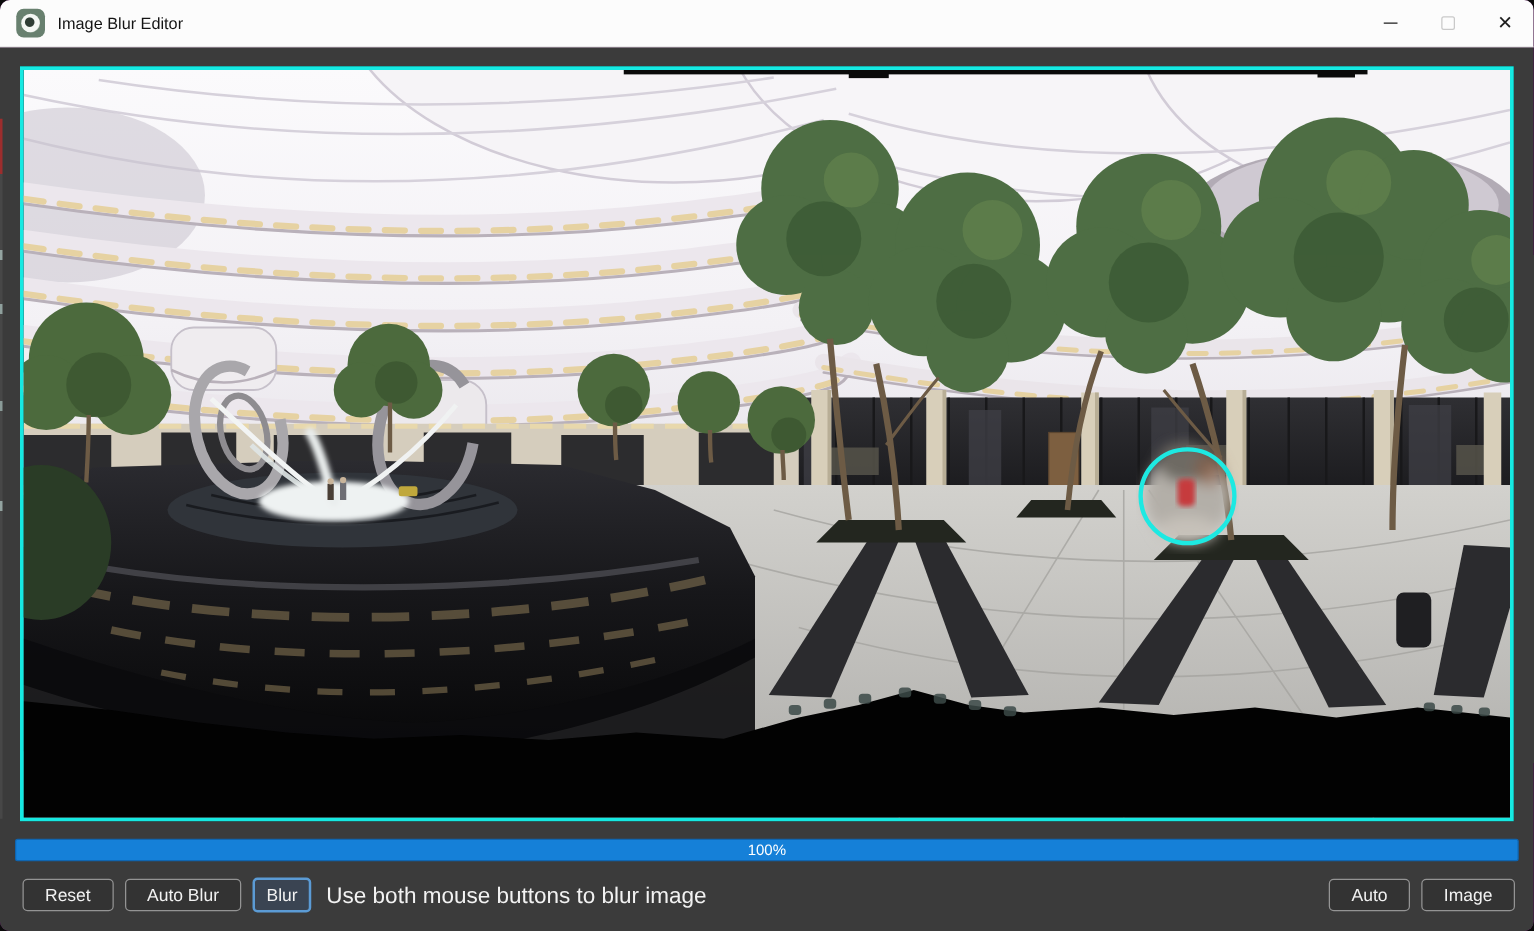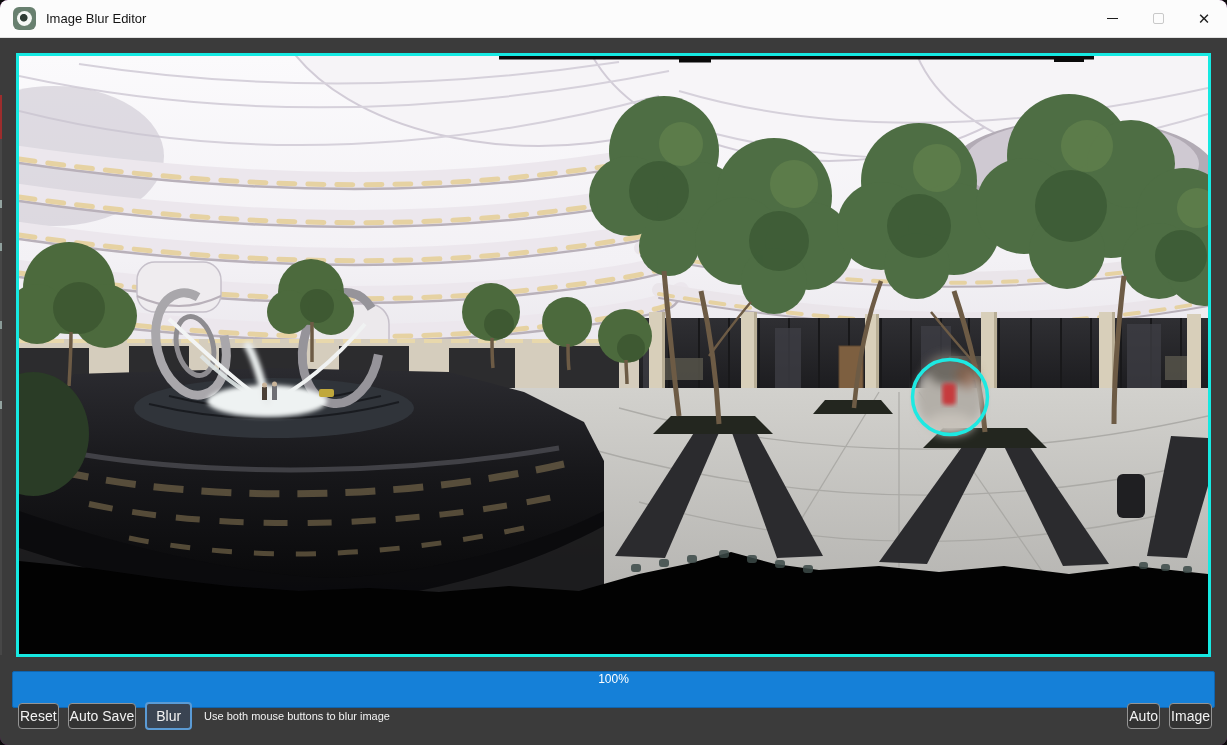--- a/index.html
+++ b/index.html
@@ -40,37 +40,37 @@
       #474747 113px 148px,#8fa09d 148px 156px,#474747 156px 226px,#8a9b98 226px 234px,
       #474747 234px 306px,#93a3a0 306px 314px,#474747 314px 100%);
   }
   .canvas-frame{
     position:absolute;left:16px;top:15px;width:1195px;height:604px;
     border:3px solid var(--cyan);background:#000;
   }
   .canvas-frame svg{display:block;width:100%;height:100%;}
   
   .progress{
-    position:absolute;left:12px;right:12px;top:633px;height:37px;
+    position:absolute;left:12px;right:12px;top:633px;height:18px;
     background:var(--progress);border:1px solid #0f65b0;border-radius:2px;
-    display:flex;align-items:flex-start;justify-content:center;
+    display:flex;align-items:center;justify-content:center;
     color:#fff;font-size:12px;
   }
   
   .toolbar{
     position:absolute;left:18px;right:15px;top:664px;height:28px;
     display:flex;align-items:center;gap:9px;
   }
   .tbtn{
-    height:26px;padding:0 1px;background:#333333;border:1px solid #949494;
+    height:26px;padding:0 17px;background:#333333;border:1px solid #949494;
     border-radius:4px;color:#f2f2f2;font-size:14px;font-family:"Liberation Sans",sans-serif;
     display:flex;align-items:center;cursor:default;white-space:nowrap;
   }
   .tbtn.active{border:2px solid var(--active-border);background:#3a4452;padding:12px 9px;}
-  .hint{color:#f2f2f2;font-size:11px;margin-left:3px;flex:0 0 auto;}
+  .hint{color:#f2f2f2;font-size:18px;margin-left:3px;flex:0 0 auto;}
   .spacer{flex:1;}
 </style>
 </head>
 <body>
 
 <div class="window">
 
   <div class="titlebar">
     <span class="app-icon">
         <span class="lens"></span>
@@ -411,21 +411,21 @@
         </g>
       </svg>
     </div>
 
     <div class="progress">
       <span>100%</span>
     </div>
 
     <div class="toolbar">
       <button class="tbtn">Reset</button>
-      <button class="tbtn">Auto Save</button>
+      <button class="tbtn">Auto Blur</button>
       <button class="tbtn active">Blur</button>
       <span class="hint">Use both mouse buttons to blur image</span>
       <span class="spacer"></span>
       <button class="tbtn">Auto</button>
       <button class="tbtn">Image</button>
     </div>
   </div>
 </div>
 
 </body></html>

